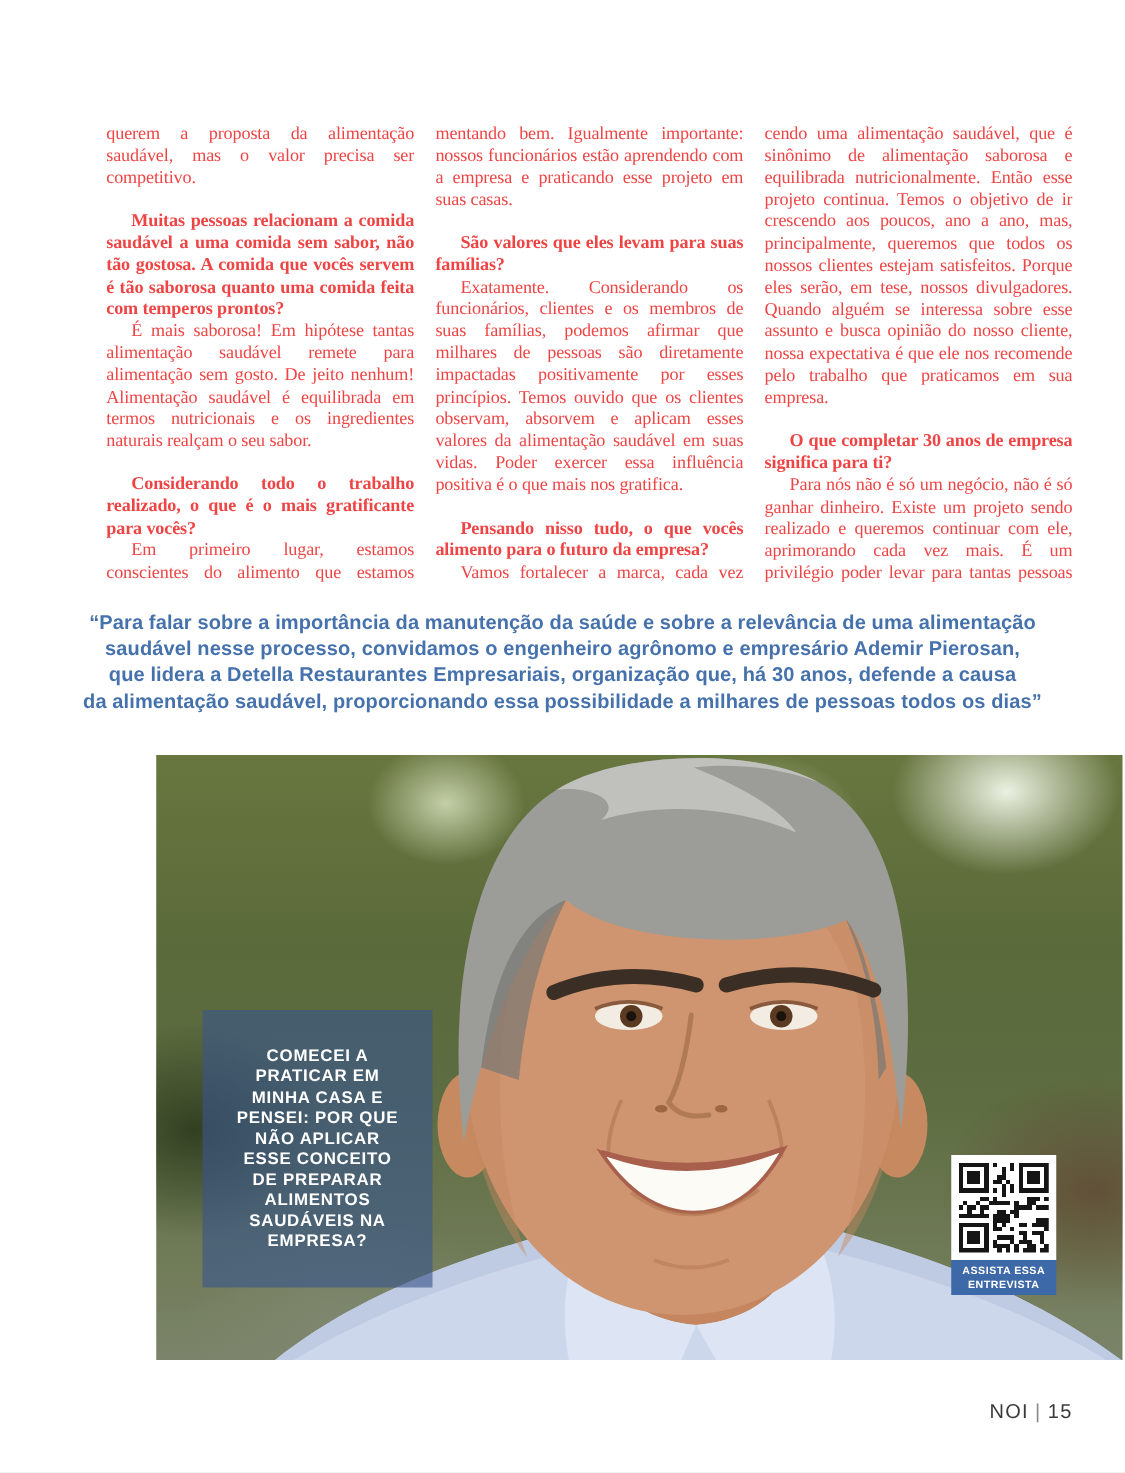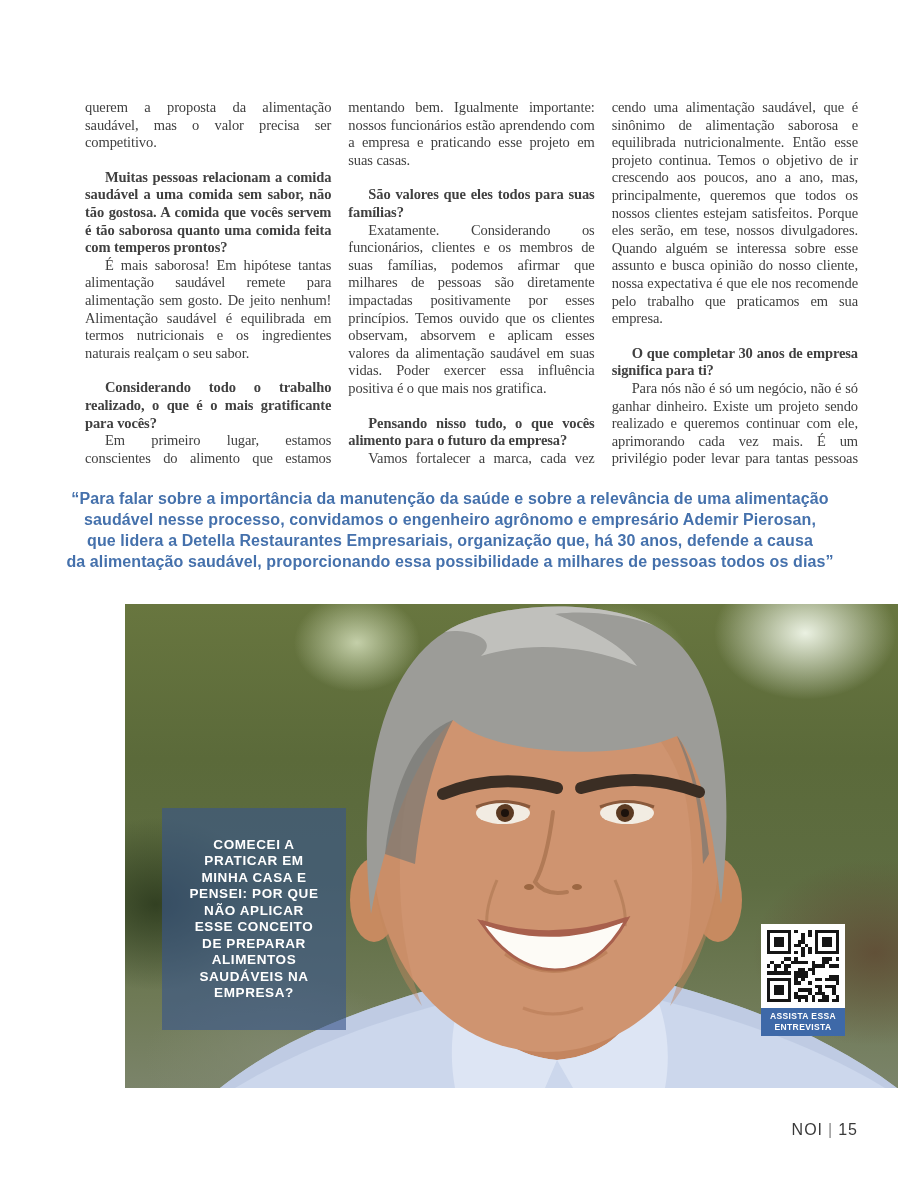--- a/index.html
+++ b/index.html
@@ -9,21 +9,21 @@
     font-family:"Liberation Serif", serif;
   }
   
   .columns{
     position:absolute;left:85px;top:99px;width:773px;height:368px;
     display:flex;gap:17px;overflow:hidden;
   }
   .col{flex:1 1 0;min-width:0;}
   .col p{
     margin:0;font-size:14.5px;line-height:17.6px;text-align:justify;
-    color:#404040;letter-spacing:-0.1px;
+    color:#ef4444;letter-spacing:-0.1px;
   }
   .col p.q{font-weight:bold;margin-top:17px;}
   .col p.indent{text-indent:20px;}
   
   .pullquote{
     position:absolute;left:55px;top:488px;width:790px;
     font-family:"Liberation Sans", sans-serif;font-weight:bold;
     font-size:16px;line-height:21px;text-align:center;
     color:#4571ac;white-space:pre-line;letter-spacing:0.1px;
   }
@@ -75,21 +75,21 @@
   <main class="columns">
     <div class="col">
         <p class="p">querem a proposta da alimentação saudável, mas o valor precisa ser competitivo.</p>
         <p class="q indent">Muitas pessoas relacionam a comida saudável a uma comida sem sabor, não tão gostosa. A comida que vocês servem é tão saborosa quanto uma comida feita com temperos prontos?</p>
         <p class="p indent">É mais saborosa! Em hipótese tantas alimentação saudável remete para alimentação sem gosto. De jeito nenhum! Alimentação saudável é equilibrada em termos nutricionais e os ingredientes naturais realçam o seu sabor.</p>
         <p class="q indent">Considerando todo o trabalho realizado, o que é o mais gratificante para vocês?</p>
         <p class="p indent">Em primeiro lugar, estamos conscientes do alimento que estamos entregando para as pessoas. Isso nos deixa felizes porque sabemos que os clientes estão se ali-</p>
       </div>
     <div class="col">
         <p class="p">mentando bem. Igualmente importante: nossos funcionários estão aprendendo com a empresa e praticando esse projeto em suas casas.</p>
-        <p class="q indent">São valores que eles todos para suas famílias?</p>
+        <p class="q indent">São valores que eles levam para suas famílias?</p>
         <p class="p indent">Exatamente. Considerando os funcionários, clientes e os membros de suas famílias, podemos afirmar que milhares de pessoas são diretamente impactadas positivamente por esses princípios. Temos ouvido que os clientes observam, absorvem e aplicam esses valores da alimentação saudável em suas vidas. Poder exercer essa influência positiva é o que mais nos gratifica.</p>
         <p class="q indent">Pensando nisso tudo, o que vocês alimento para o futuro da empresa?</p>
         <p class="p indent">Vamos fortalecer a marca, cada vez mais, promovendo esses valores, e forne-</p>
       </div>
     <div class="col">
         <p class="p">cendo uma alimentação saudável, que é sinônimo de alimentação saborosa e equilibrada nutricionalmente. Então esse projeto continua. Temos o objetivo de ir crescendo aos poucos, ano a ano, mas, principalmente, queremos que todos os nossos clientes estejam satisfeitos. Porque eles serão, em tese, nossos divulgadores. Quando alguém se interessa sobre esse assunto e busca opinião do nosso cliente, nossa expectativa é que ele nos recomende pelo trabalho que praticamos em sua empresa.</p>
         <p class="q indent">O que completar 30 anos de empresa significa para ti?</p>
         <p class="p indent">Para nós não é só um negócio, não é só ganhar dinheiro. Existe um projeto sendo realizado e queremos continuar com ele, aprimorando cada vez mais. É um privilégio poder levar para tantas pessoas esse conceito da alimentação saudável.</p>
       </div>
   </main>

